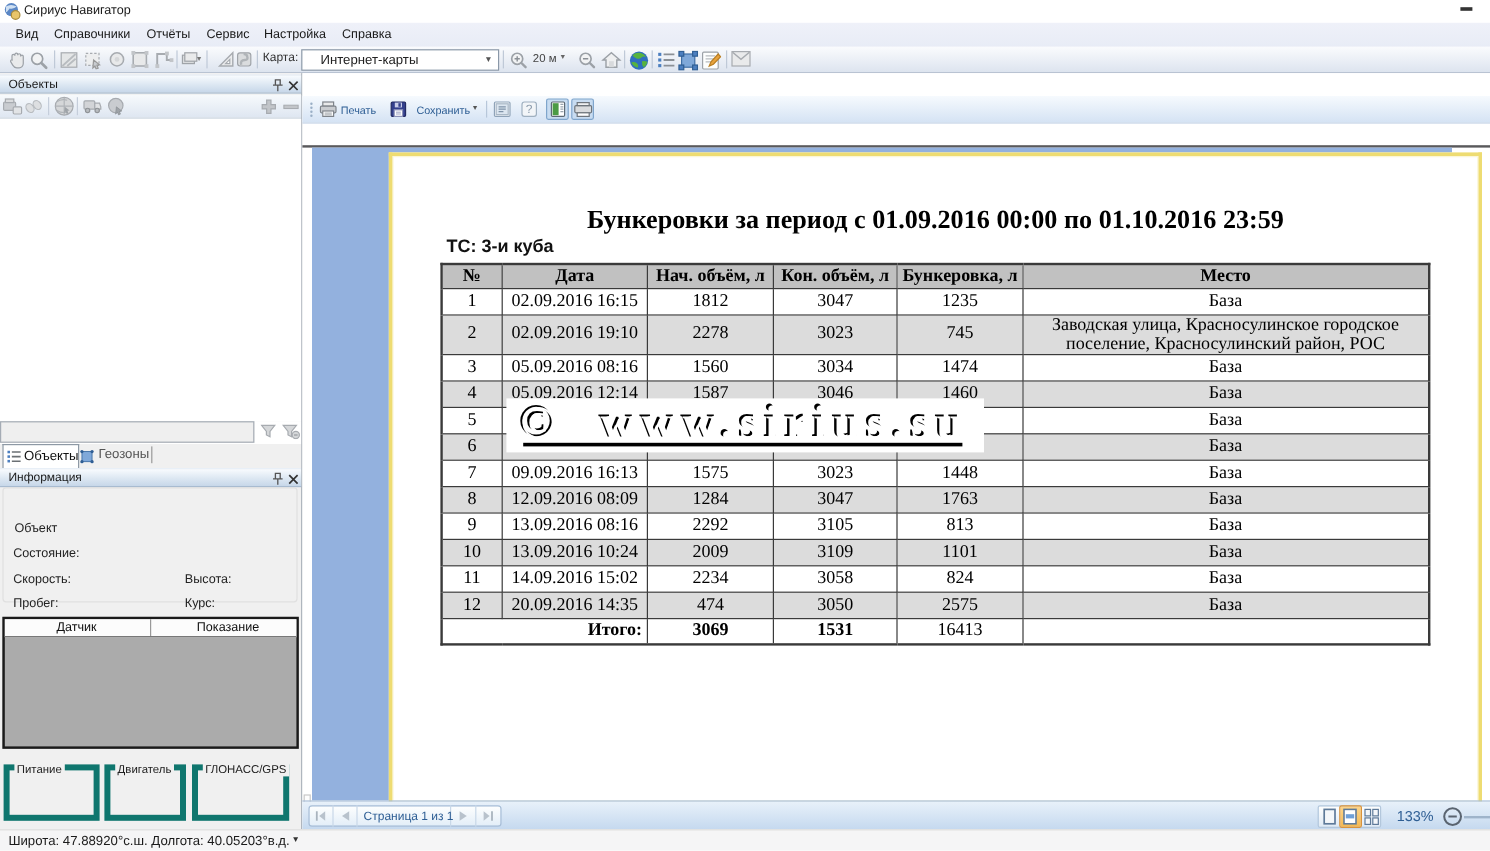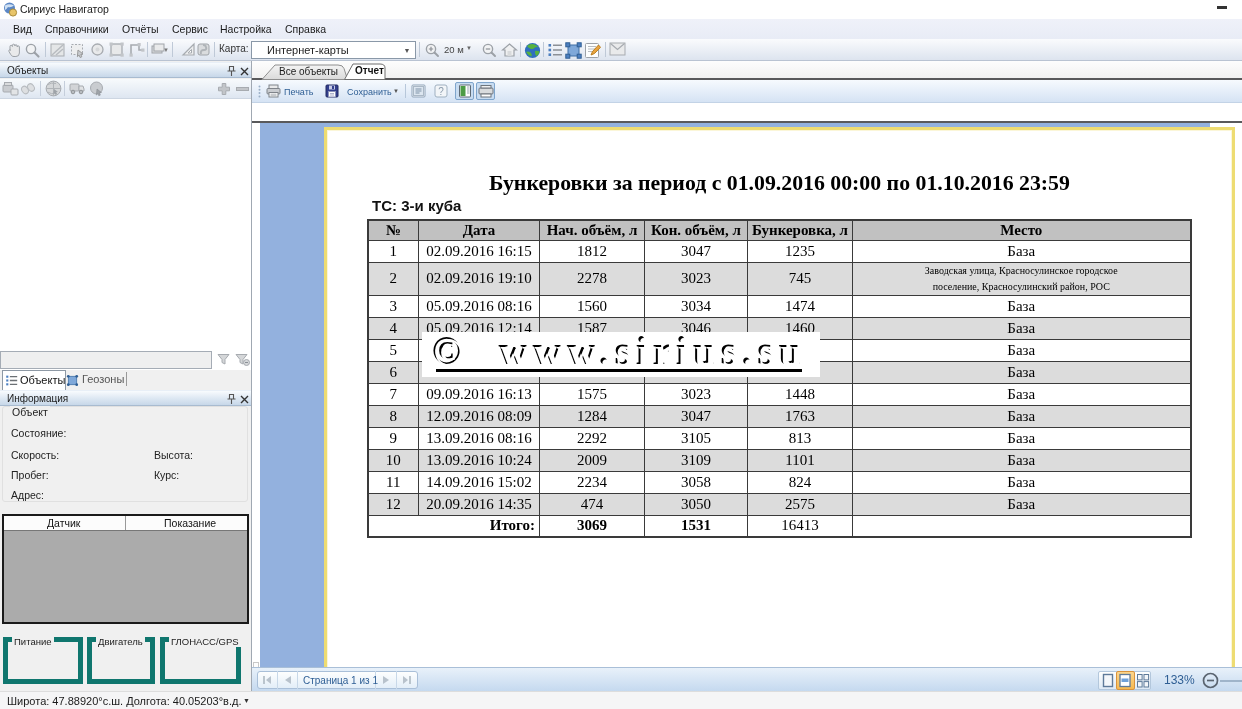--- a/index.html
+++ b/index.html
@@ -28,21 +28,21 @@
 .phead { position:absolute; left:0; width:251px; height:16px; background:linear-gradient(#F8FBFE 0%, #DCE7F2 55%, #C7D7E9 100%); border-bottom:1px solid #A8BBD0; border-top:1px solid #E8EFF7; font-size:10px; color:#1a1a1a; }
 .phead .t { position:absolute; left:7px; top:2px; }
 .ltb { position:absolute; left:0; width:251px; height:20px; background:linear-gradient(#F7FAFC,#DEE6F1); border-bottom:1px solid #CDD6E2; }
 #objlist { left:0; top:38px; width:251px; height:252px; background:#fff; }
 #searchrow { left:0; top:290px; width:251px; height:19px; background:#fff; }
 #searchbox { left:0px; top:0px; width:212px; height:18px; background:#EFEFEF; border:1px solid #A5ACB5; }
 #lptabs { left:0; top:309px; width:251px; height:20px; background:#F0F0F0; font-size:11px; }
 #tabObj { position:absolute; left:2px; top:0px; width:64px; height:20px; background:#fff; border:1px solid #8E99A5; border-bottom:none; color:#111; }
 #tabGeo { position:absolute; left:64px; top:2px; width:62px; height:18px; color:#555; }
 #infofields { left:2px; top:345px; width:246px; height:96px; border:1px solid #E0E0E0; border-radius:3px; }
-.fl { position:absolute; font-size:10.5px; color:#222; }
+.fl { position:absolute; font-size:10.5px; color:#222;margin-top:28px; }
 #senstable { left:2px; top:453px; width:247px; height:110px; border:2px solid #1a1a1a; background:#ABABAB; }
 #senshead { position:absolute; left:0; top:0; width:100%; height:15px; background:#FCFCFC; border-bottom:1px solid #777; font-size:10.5px; color:#111; }
 .fset { position:absolute; top:576px; height:47px; border:5px solid #0f766e; background:#F0F0F0; }
 .fset .lg { position:absolute; top:-6px; left:4px; background:#F0F0F0; font-size:9.5px; color:#222; padding:0 2px; }
 
 
 #main { left:252px; top:61px; width:990px; height:630px; background:#fff; font-size:10px; }
 #maintabs { left:0; top:0; width:990px; height:19px; background:linear-gradient(#FDFDFD,#F0F0F0); }
 #maintabline { left:0; top:17px; width:990px; height:2px; background:#59595B; }
 #reptoolbar { left:0; top:19px; width:990px; height:23px; background:linear-gradient(#F6FAFE,#D5E3F4); border-bottom:1px solid #C3D3E6; font-size:9px;text-align:right; }
@@ -301,35 +301,20 @@
     </div>
   <div class="fset" style="left:87px;width:68px">
       <span class="lg">Двигатель</span>
     </div>
   <div class="fset" style="left:160px;width:81px">
       <span class="lg">ГЛОНАСС/GPS</span>
     </div>
 </div>
 
 <div class="abs" id="main">
-  <div class="abs" id="maintabs">
-    <div class="abs" id="maintabline"></div>
-    <svg class="abs" style="left:0;top:0" width="200" height="19" viewBox="0 0 200 19">
-      <defs>
-          <linearGradient id="gt" x1="0" y1="0" x2="0" y2="1">
-            <stop offset="0" stop-color="#F4F4F4"></stop>
-            <stop offset="1" stop-color="#DADADA"></stop>
-          </linearGradient>
-        </defs>
-      <path d="M10 18.5 L23 4 H86 Q91 4 92 7.5 L95.5 18.5 Z" fill="url(#gt)" stroke="#8E8E8E"></path>
-      <path d="M92.5 18.5 L101 3 H128 Q133 3 133 7 V18.5 Z" fill="#fff" stroke="#6F6F6F"></path>
-    </svg>
-    <span class="abs" style="left:27px;top:5px;font-size:10px;color:#1a1a1a">Все объекты</span>
-    <span class="abs" style="left:103px;top:4px;font-size:10px;font-weight:bold;color:#111">Отчет</span>
-  </div>
   <div class="abs" id="reptoolbar">
     <svg class="abs" style="left:6px;top:5px" width="3" height="13" viewBox="0 0 3 13">
         <circle cx="1.5" cy="1.5" r="1" fill="#9AAFC6"></circle>
         <circle cx="1.5" cy="4.8" r="1" fill="#9AAFC6"></circle>
         <circle cx="1.5" cy="8.1" r="1" fill="#9AAFC6"></circle>
         <circle cx="1.5" cy="11.4" r="1" fill="#9AAFC6"></circle>
       </svg>
     <svg class="abs" style="left:14px;top:4px" width="15" height="14" viewBox="0 0 15 14">
         <rect x="3" y="1" width="9" height="3.5" fill="#E8E9EA" stroke="#7F848A"></rect>
         <rect x="1" y="4.5" width="13" height="5.5" rx="1" fill="#C9CCD0" stroke="#7F848A"></rect>
@@ -400,21 +385,21 @@
                 <td>3047</td>
                 <td>1235</td>
                 <td>База</td>
               </tr>
           <tr class="g">
                 <td style="height:33px">2</td>
                 <td>02.09.2016 19:10</td>
                 <td>2278</td>
                 <td>3023</td>
                 <td>745</td>
-                <td style="font-size:10px;line-height:16px">Заводская улица, Красносулинское городское<br>поселение, Красносулинский район, РОС</td>
+                <td style="font-size:15px;line-height:16px">Заводская улица, Красносулинское городское<br>поселение, Красносулинский район, РОС</td>
               </tr>
           <tr>
                 <td>3</td>
                 <td>05.09.2016 08:16</td>
                 <td>1560</td>
                 <td>3034</td>
                 <td>1474</td>
                 <td>База</td>
               </tr>
           <tr class="g">

